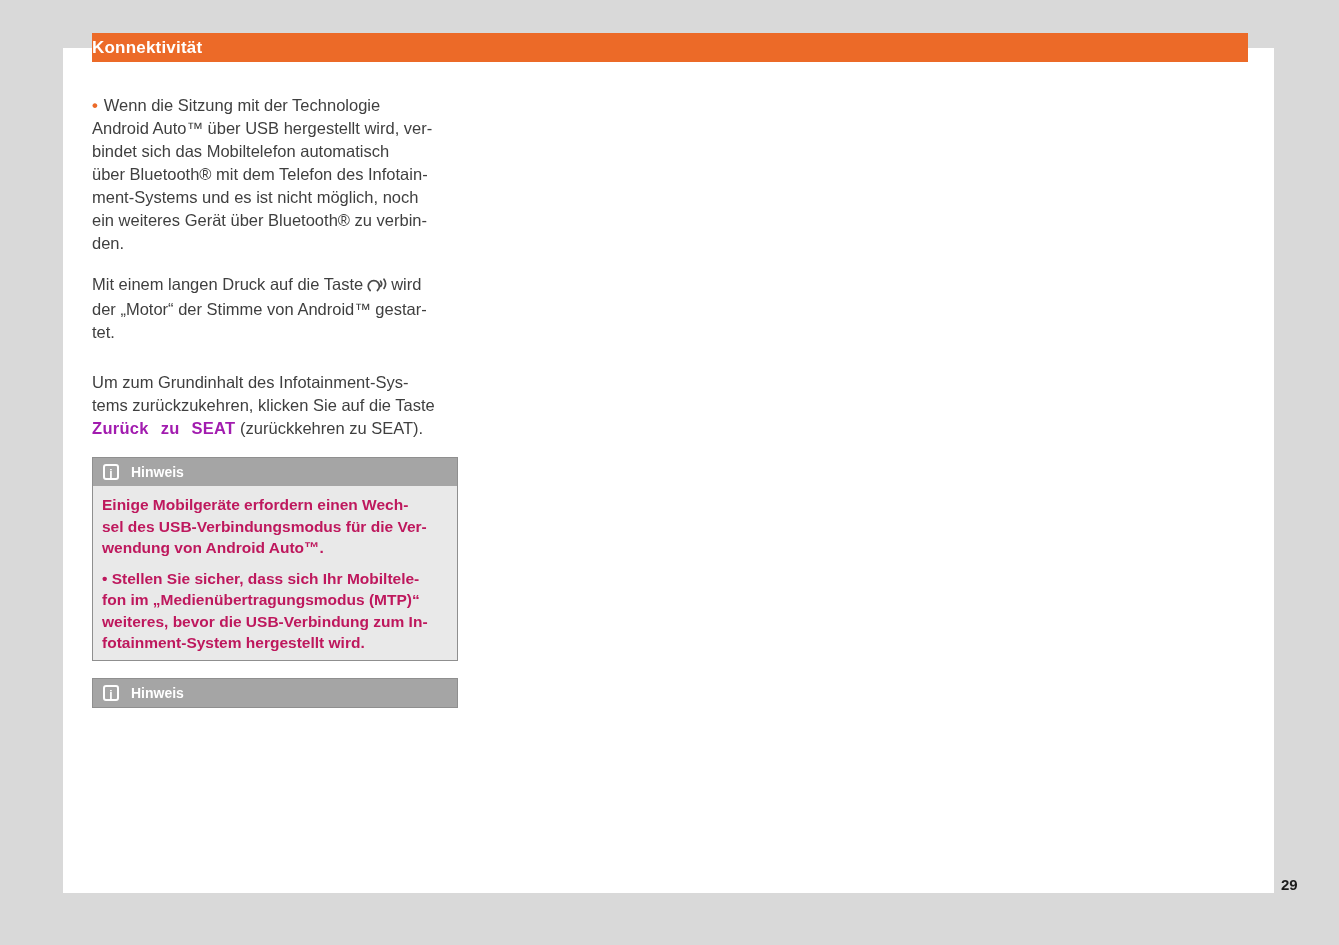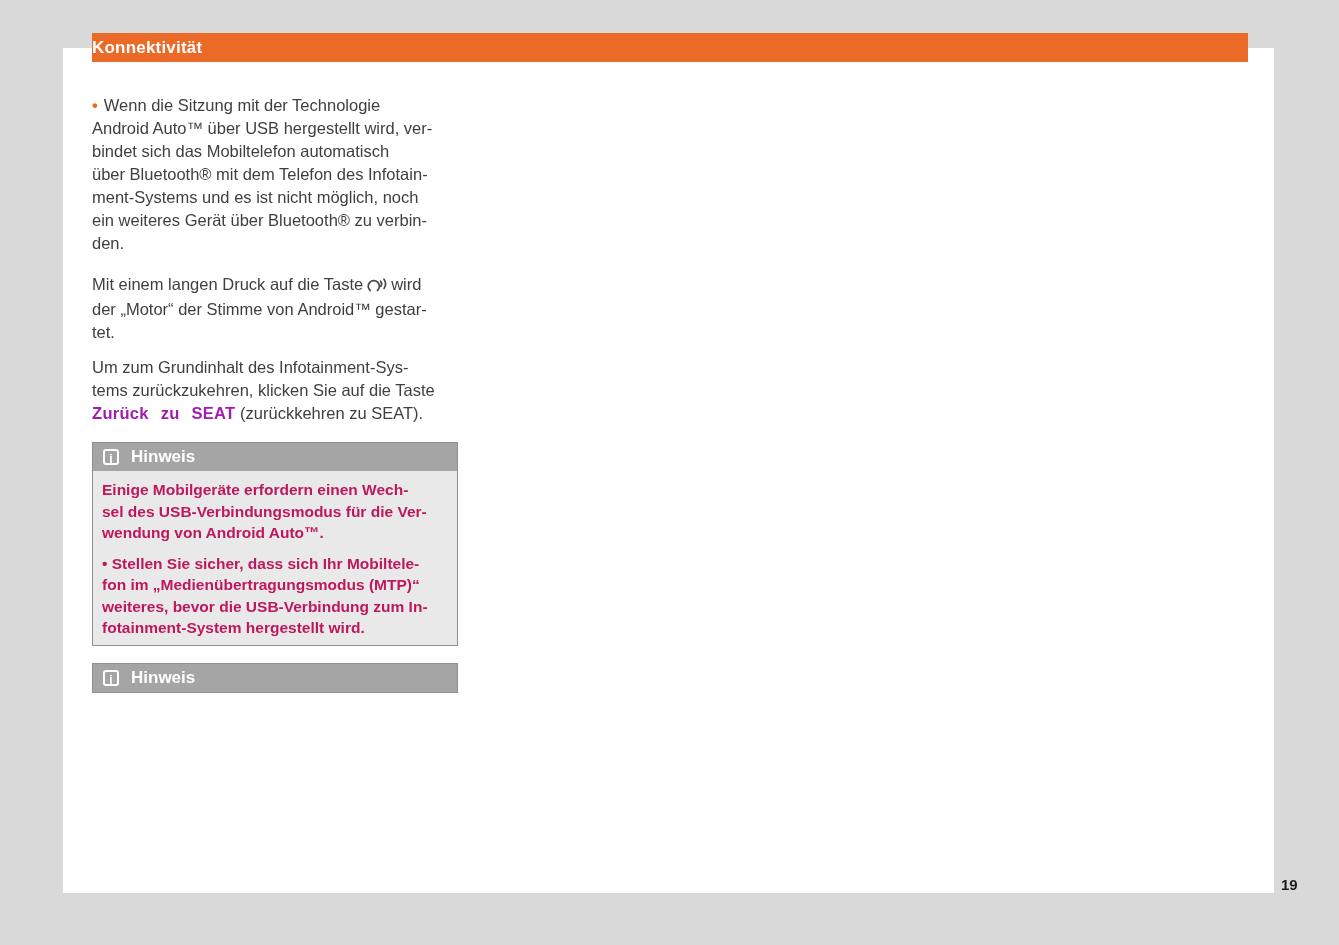--- a/index.html
+++ b/index.html
@@ -47,21 +47,21 @@
     width: 366px;
     z-index: 2;
     color: #3f3f3f;
   }
   .para {
     font-size: 16.5px;
     line-height: 23px;
     white-space: pre-line;
     margin: 0 0 18px 0;
   }
-  .para.tight { margin-bottom: 12px; }
+  .para.tight { margin-bottom: 27px; }
   .para.last { margin-bottom: 16px; }
   .bullet-orange {
     color: #ec6a28;
     font-weight: 700;
     margin-right: 6px;
   }
   .btn-label {
     font-weight: 700;
     color: #a21caf;
     word-spacing: 7px;
@@ -93,21 +93,21 @@
     font-weight: 700;
     font-size: 12px;
     line-height: 16px;
     text-align: center;
     margin-right: 12px;
     box-sizing: border-box;
   }
   .note-title {
     color: #ffffff;
     font-weight: 700;
-    font-size: 17px;
+    font-size: 14px;
   }
   .note-body {
     padding: 8px 9px 6px 9px;
   }
   .note-para {
     font-size: 15.5px;
     font-weight: 700;
     color: #be185d;
     line-height: 21.5px;
     white-space: pre-line;
@@ -173,13 +173,13 @@
 
   <div class="note">
     <div class="note-header">
       <span class="info-glyph">i</span>
       <span class="note-title">Hinweis</span>
     </div>
   </div>
 
 </div>
 
-<div class="page-number">19</div>
+<div class="page-number">29</div>
 
 </body></html>

